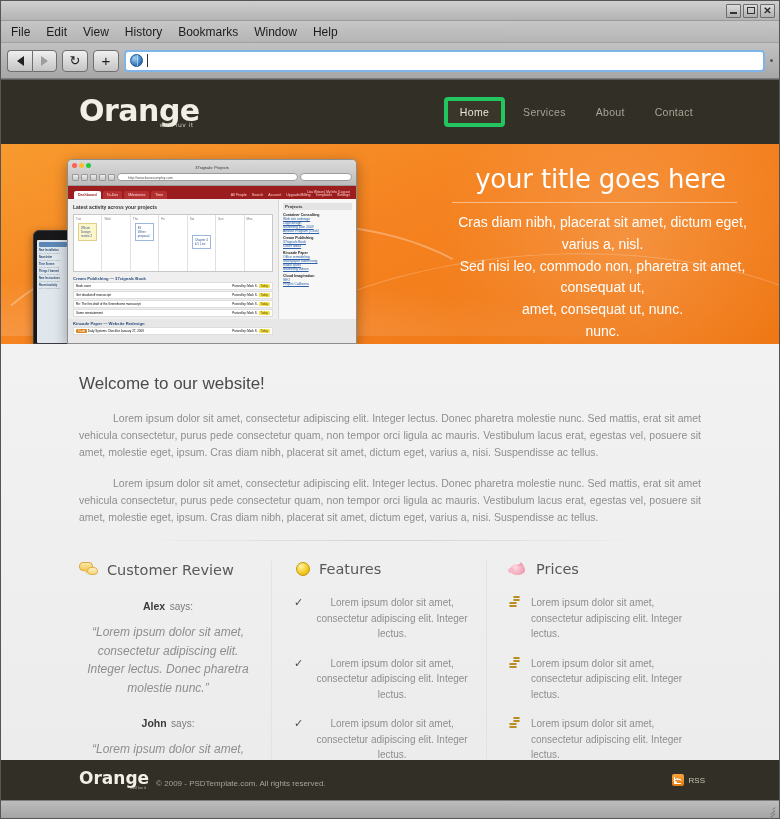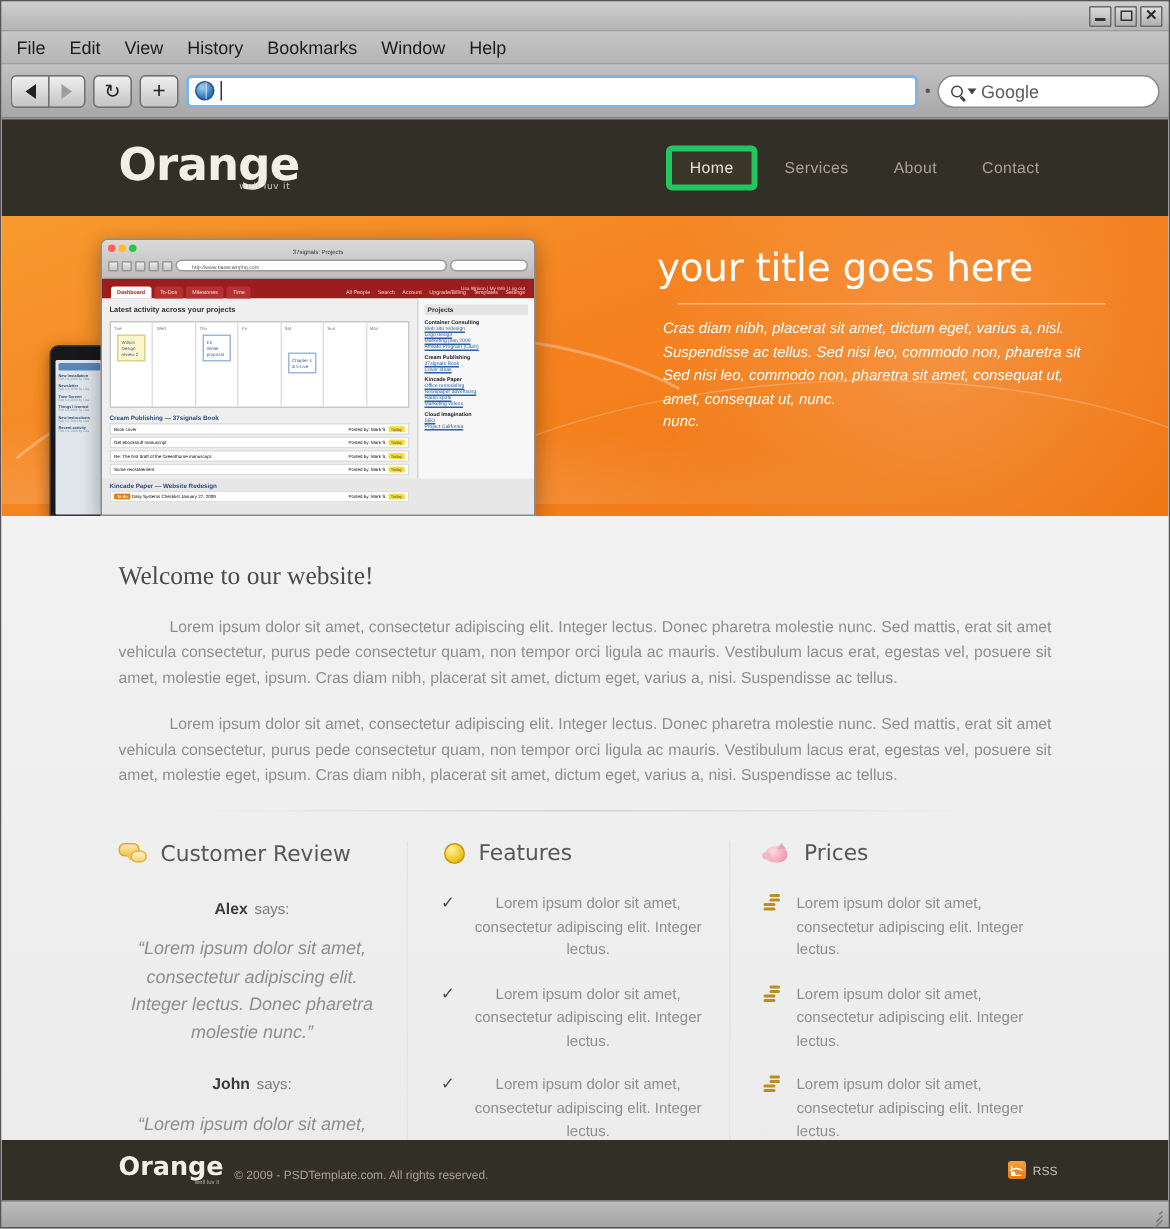--- a/index.html
+++ b/index.html
@@ -169,37 +169,37 @@
   }
   .swoosh2 {
     position: absolute; left: 200px; bottom: -240px;
     width: 700px; height: 330px; border-radius: 50%;
     border: 1px solid rgba(255,255,255,.22);
     border-color: rgba(255,255,255,.22) transparent transparent transparent;
     transform: rotate(-3deg);
   }
 
   .banner-text {
-    position: absolute; left: 437px; top: 22px; right: 16px; z-index: 4;
+    position: absolute; left: 437px; top: 22px; right: 16px; z-index: 4; text-align: center;
   }
   .banner-title {
     font-size: 26px; color: #fff; font-weight: normal;
     letter-spacing: -0.2px; line-height: 1.05;
     font-family: "DejaVu Sans", sans-serif;
   }
   .banner-sub {
     font-size: 10.5px; color: #6b3405; margin-top: 3px; padding-left: 32px;
     letter-spacing: .2px;
   }
   .banner-rule {
     height: 1px; background: rgba(255,255,255,.45);
     margin: 9px 26px 9px 14px;
   }
   .banner-body {
-    font-size: 10px; color: #fff; font-style: italic; line-height: 1.55;
+    font-size: 14px; color: #fff; line-height: 1.55;
     padding-left: 4px;
   }
 
   
   .shot {
     position: absolute; left: 66px; top: 15px; width: 290px; height: 185px;
     background: #e7e7e7; border: 1px solid #8d8d8d;
     border-radius: 5px 5px 0 0; overflow: hidden; z-index: 3;
     box-shadow: 0 4px 14px rgba(0,0,0,.33);
   }
@@ -252,21 +252,21 @@
   .phone-ln { font-size:2.6px; color:#2c4a70; font-weight:bold; margin-top:2px; }
   .phone-ln2 { font-size:2.2px; color:#8a96a4; }
 
   
   .content {
     flex: 1 1 auto; background: linear-gradient(#f2f2f2, #ececec);
     padding: 30px 78px 0; overflow: hidden;
   }
   .welcome-h {
     font-size: 17px; color: #4b4b4b; font-weight: normal;
-    margin-bottom: 16px; font-family: Liberation Serif, serif;
+    margin-bottom: 16px; font-family: Liberation Sans, sans-serif;
   }
   .para {
     font-size: 10.5px; color: #8e8e8e; line-height: 1.62;
     text-align: justify; text-indent: 34px; margin-bottom: 14px;
   }
   .divider {
     height: 1px; margin: 14px 56px 0;
     background: linear-gradient(to right, rgba(0,0,0,0), #d2d2d2, rgba(0,0,0,0));
   }
 
@@ -437,25 +437,20 @@
         <span class="plus-g">+</span>
       </div>
 
     <div class="urlbar">
       <span class="globe"></span>
       <span class="caret"></span>
       <input type="text" value="" placeholder="" style="">
     </div>
     <span class="dotsep"></span>
 
-    <div class="searchbar">
-      <span class="mag"></span>
-      <span class="mini-caret"></span>
-      <span class="stext">Google</span>
-    </div>
   </div>
 
   <div class="viewport">
 
     <div class="site-header">
       <div class="logo">
         <div class="logo-word">Orange</div>
         <div class="logo-tag">well luv it</div>
       </div>
       <div class="nav">
@@ -617,21 +612,20 @@
             <div class="shot-side-l">Project California</div>
           </div>
         </div>
       </div>
 
       <div class="banner-text">
         <div class="banner-title">your title goes here</div>
         <div class="banner-rule"></div>
         <div class="banner-body">
           <div>Cras diam nibh, placerat sit amet, dictum eget, varius a, nisl.</div>
-          <div>Suspendisse ac tellus. Sed nisi leo, commodo non, pharetra sit</div>
           <div>Sed nisi leo, commodo non, pharetra sit amet, consequat ut,</div>
           <div>amet, consequat ut, nunc.</div>
           <div>nunc.</div>
         </div>
       </div>
     </div>
 
     <div class="content">
       <h2 class="welcome-h">Welcome to our website!</h2>
       <p class="para">Lorem ipsum dolor sit amet, consectetur adipiscing elit. Integer lectus. Donec pharetra molestie nunc. Sed mattis, erat sit amet vehicula consectetur, purus pede consectetur quam, non tempor orci ligula ac mauris. Vestibulum lacus erat, egestas vel, posuere sit amet, molestie eget, ipsum. Cras diam nibh, placerat sit amet, dictum eget, varius a, nisi. Suspendisse ac tellus.</p>

